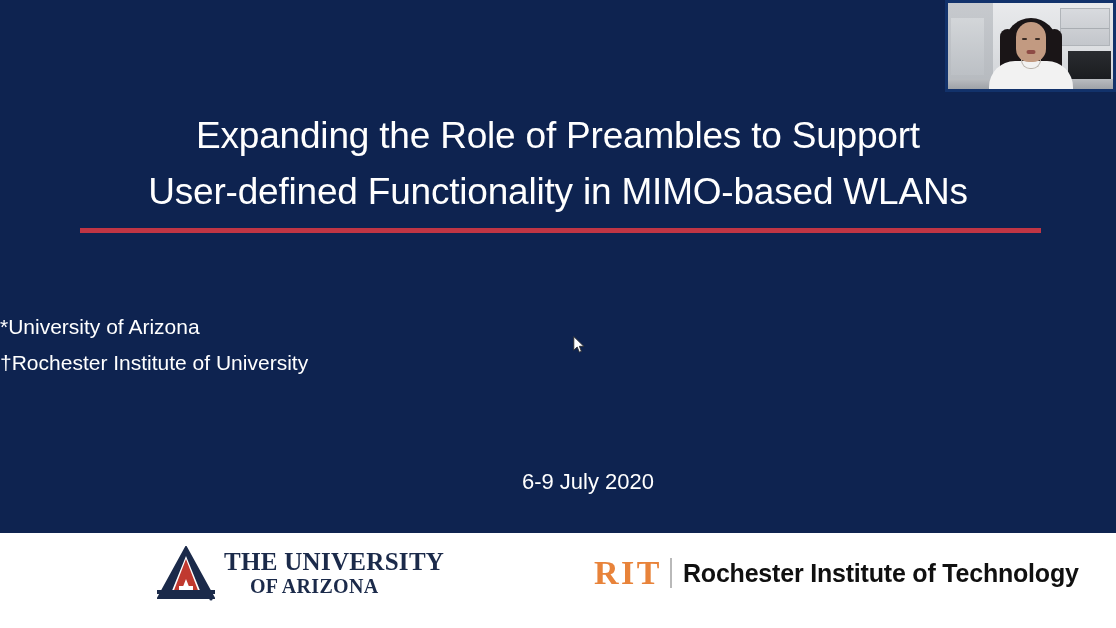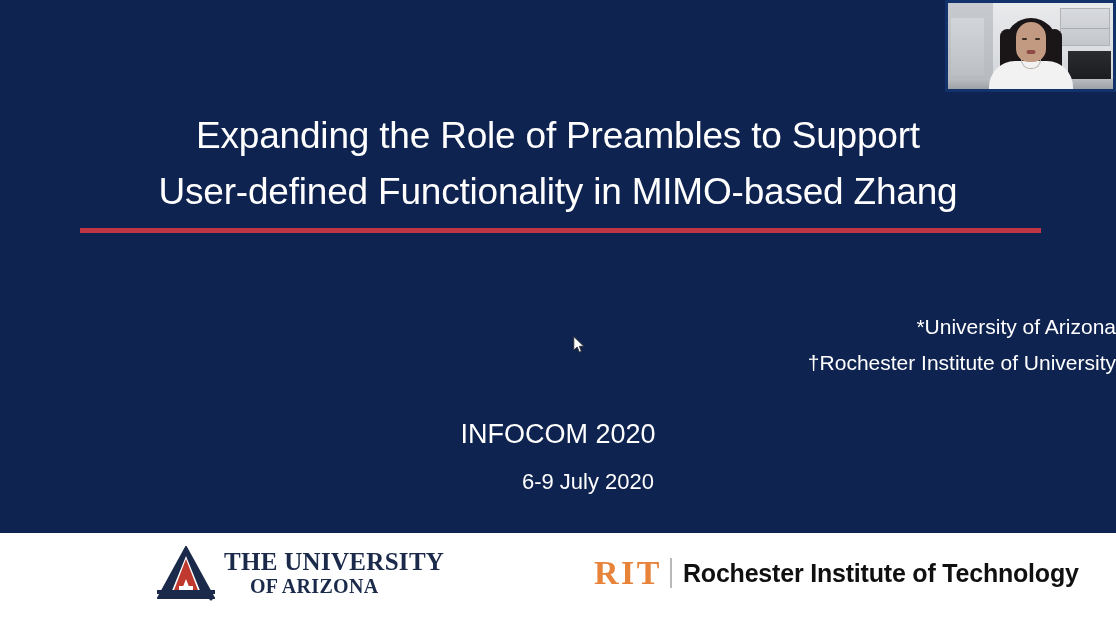--- a/index.html
+++ b/index.html
@@ -65,21 +65,21 @@
     font-size: 25px;
     line-height: 36px;
     white-space: nowrap;
   }
   .authors .lead { font-weight: 700; }
 
   .affil {
     position: absolute;
     left: 0;
     width: 1116px;
-    text-align: right;
+    text-align: left;
     color: #ffffff;
     font-size: 21px;
     line-height: 28px;
     white-space: nowrap;
   }
   .affil-1 { top: 313px; }
   .affil-2 { top: 349px; }
 
   
   .conf {
@@ -275,30 +275,29 @@
 </style>
 </head>
 <body>
 
 <div id="stage">
 
   <div class="slide-body"></div>
 
   <div class="title-block">
     <span class="title-line">Expanding the Role of Preambles to Support</span>
-    <span class="title-line">User-defined Functionality in MIMO-based Zhang</span>
+    <span class="title-line">User-defined Functionality in MIMO-based WLANs</span>
   </div>
 
   <div class="red-rule"></div>
 
 
   <div class="affil affil-1">*University of Arizona</div>
   <div class="affil affil-2">†Rochester Institute of University</div>
 
-  <div class="conf">INFOCOM 2020</div>
   <div class="conf-date">6-9 July 2020</div>
 
   <div class="footer-band"></div>
 
   <div class="ua-logo">
     <div class="ua-mark">
       <svg width="58" height="56" viewBox="0 0 58 56" xmlns="http://www.w3.org/2000/svg">
         <path d="M29 1 L57 52 L42 52 L29 26 L16 52 L1 52 Z" fill="#1b2a4a"></path>
         <path d="M29 1 L57 52 L42 52 L29 26 L16 52 L1 52 Z" fill="none" stroke="#1b2a4a" stroke-width="2"></path>
         <path d="M29 10 L46 52 L37 52 L29 31 L21 52 L12 52 Z" fill="#ffffff"></path>

